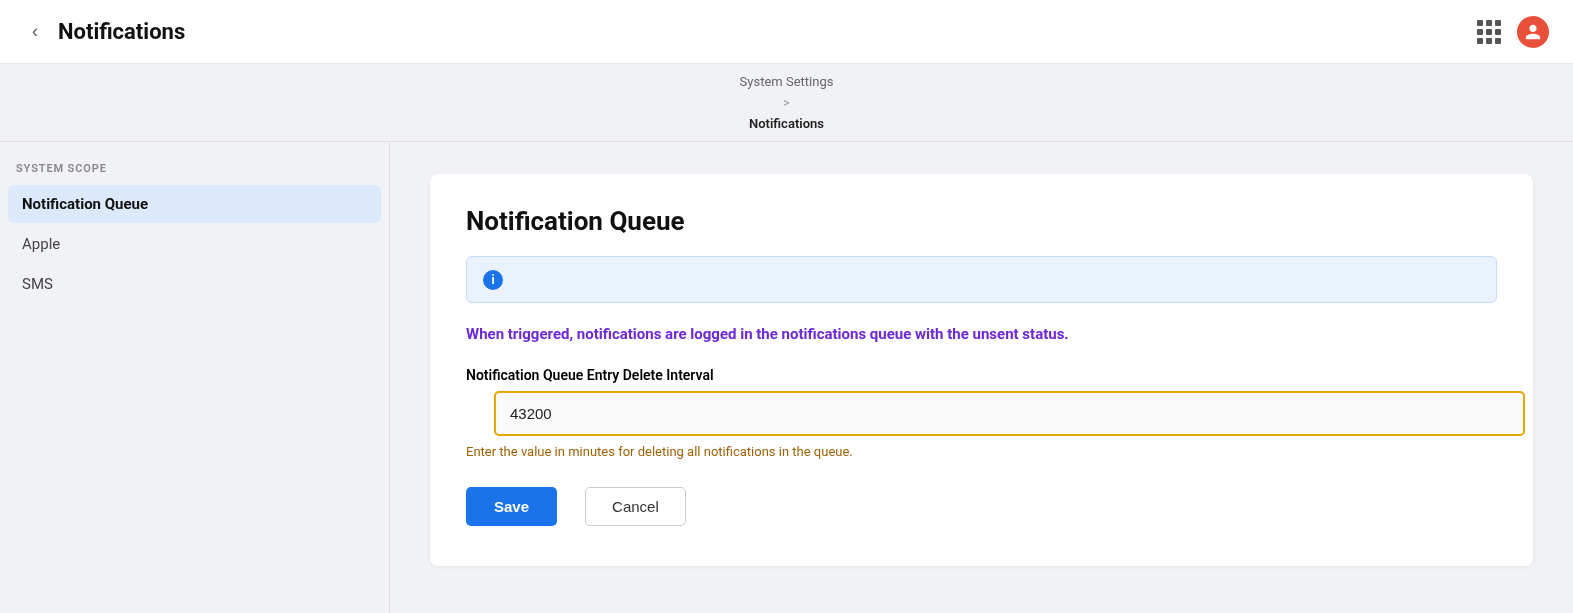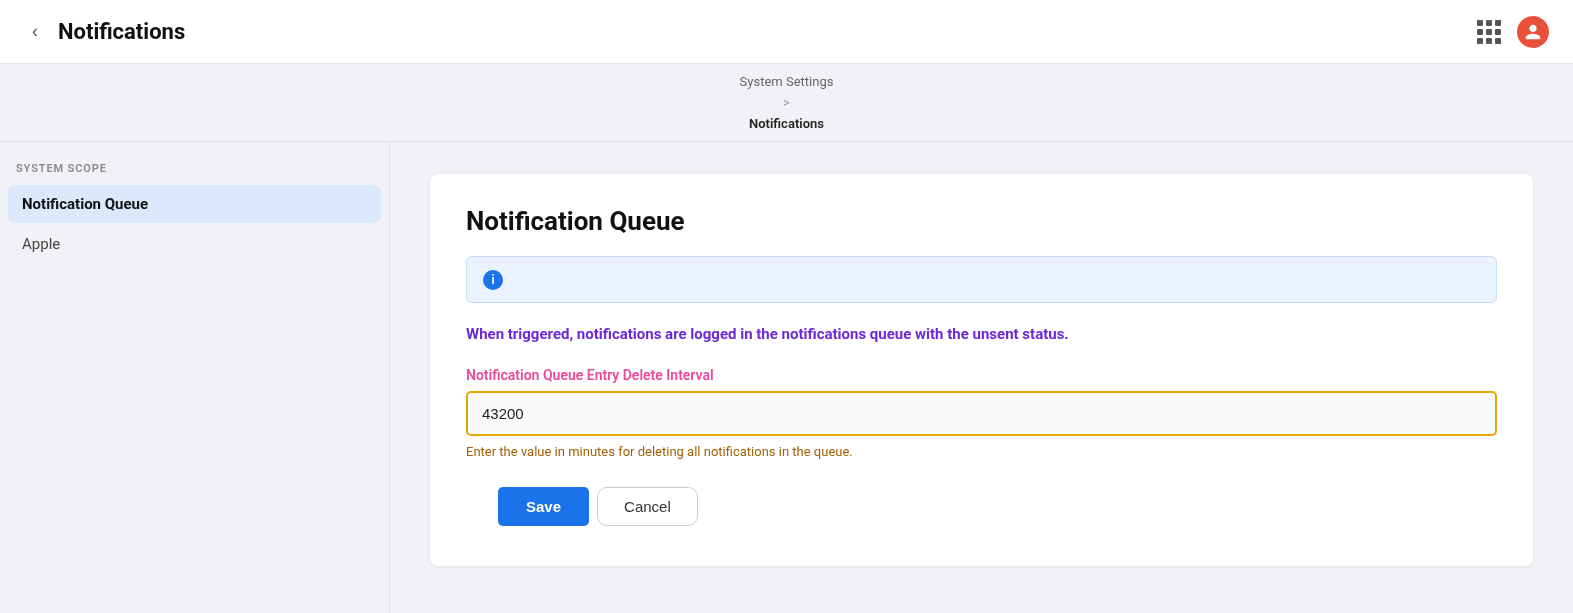--- a/index.html
+++ b/index.html
@@ -167,60 +167,60 @@
     .info-text strong { color: #1a73e8; }
     .description-text {
       font-size: 15px;
       font-weight: 700;
       color: #6d28d9;
       margin-bottom: 24px;
     }
     .field-label {
       font-size: 14px;
       font-weight: 600;
-      color: #ec4899;
+      color: #000000;
       margin-bottom: 8px;
     }
     .field-input {
       width: 100%;
       padding: 12px 14px;
       font-size: 15px;
       border: 2.5px solid #e6a800;
       border-radius: 5px;
       background: #fafafa;
       color: #222;
       outline: none;
       margin-bottom: 8px;
+      margin-left: 28px;
     }
     .field-hint {
       font-size: 13px;
       color: #a16207;
       margin-bottom: 28px;
     }
     .button-row {
       display: flex;
-      gap: 8px;
+      gap: 28px;
       align-items: flex-start;
-      margin-left: 32px;
     }
     .btn-save {
       background: #1a73e8;
       color: #fff;
       border: none;
       border-radius: 5px;
       padding: 11px 28px;
       font-size: 15px;
       font-weight: 600;
       cursor: pointer;
     }
     .btn-cancel {
       background: #fff;
       color: #333;
       border: 1.5px solid #ccc;
-      border-radius: 10px;
+      border-radius: 5px;
       padding: 10px 26px;
       font-size: 15px;
       cursor: pointer;
     }
   </style>
 </head>
 <body>
 
 <div class="header">
   <div class="header-left">
@@ -252,20 +252,21 @@
   <span class="breadcrumb-sep">&gt;</span>
   <span class="breadcrumb-current">Notifications</span>
 </div>
 
 <div class="main-layout">
 
   <div class="sidebar">
     <div class="sidebar-section-label">SYSTEM SCOPE</div>
     <div class="sidebar-item active">Notification Queue</div>
     <div class="sidebar-item">Apple</div>
+    <div class="sidebar-item">SMS</div>
   </div>
 
   <div class="content">
     <div class="content-card">
       <div class="content-title">Notification Queue</div>
 
       <div class="info-box">
         <div class="info-icon">i</div>
       </div>
 

